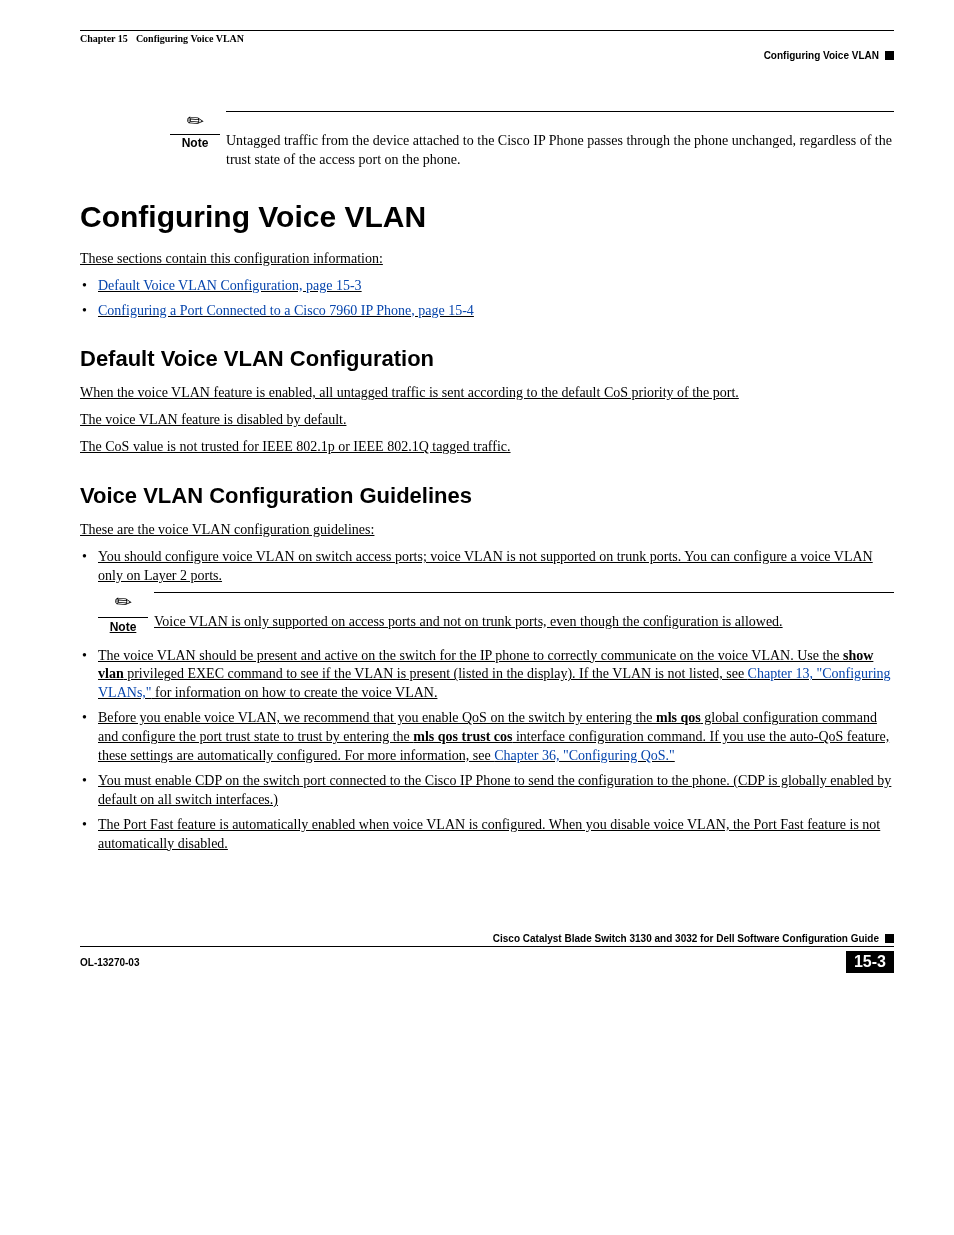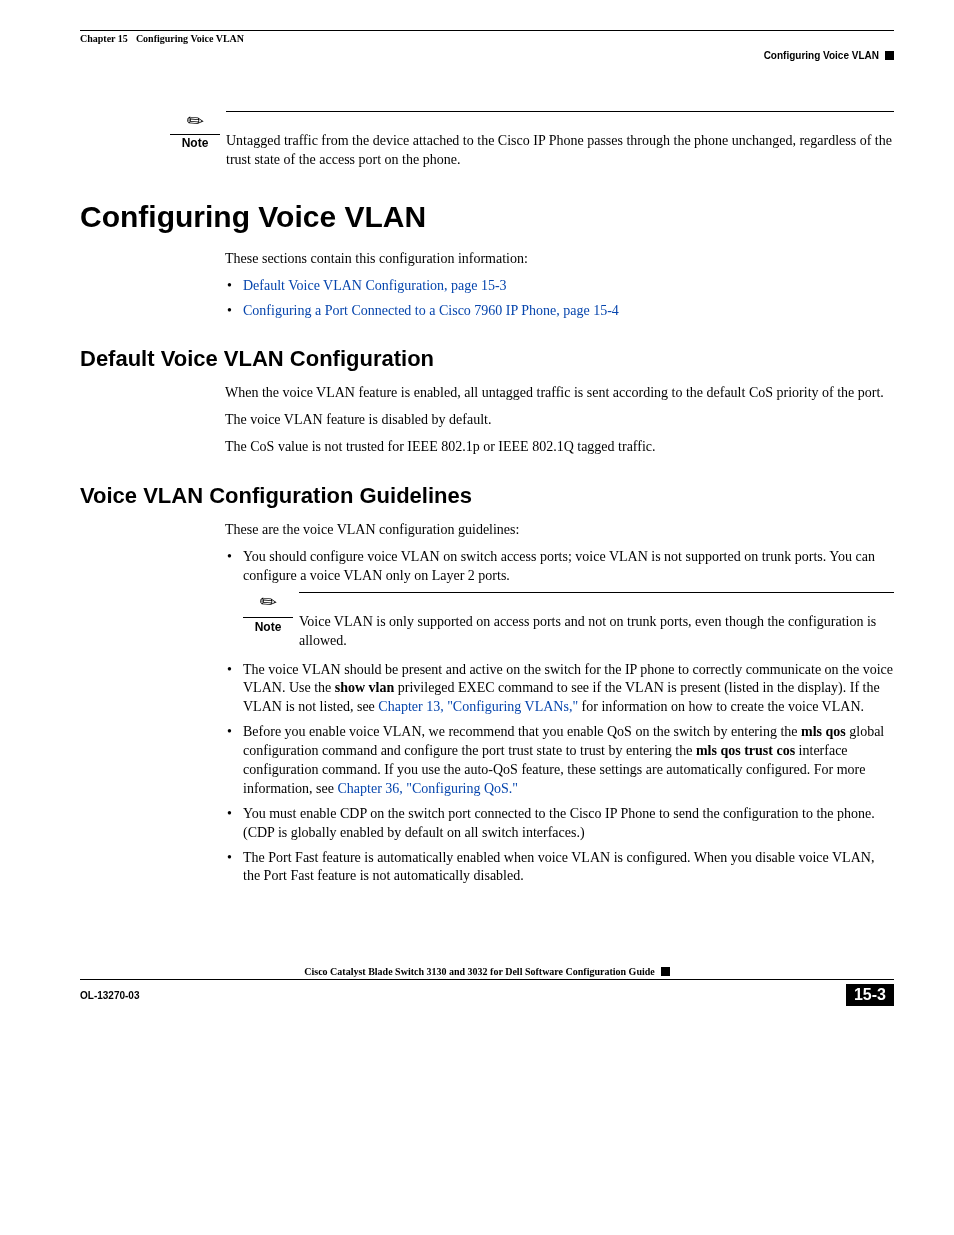--- a/index.html
+++ b/index.html
@@ -93,22 +93,22 @@
     font-size: 30px;
     margin: 10px 0 16px 0;
   }
   h2.section-title {
     font-family: Arial, Helvetica, sans-serif;
     font-weight: bold;
     font-size: 22px;
     margin: 26px 0 12px 0;
   }
   .body-text {
-    margin-left: 145px;
     line-height: 1.35;
+    text-decoration: underline;
   }
   .body-text p { margin: 8px 0; }
   ul.links, ul.bullets {
     list-style: none;
     padding-left: 0;
     margin: 8px 0;
   }
   ul.links li, ul.bullets li {
     position: relative;
     padding-left: 18px;
@@ -124,24 +124,24 @@
   a.doclink {
     color: #0645ad;
     text-decoration: none;
   }
   .bold { font-weight: bold; }
   .footer-area {
     margin-top: 80px;
   }
   .footer-title-row {
     display: flex;
-    justify-content: center;
+    justify-content: flex-end;
     align-items: center;
     gap: 6px;
-    font-family: Liberation Serif, serif;
+    font-family: Liberation Sans, sans-serif;
     font-size: 10px;
     font-weight: bold;
     margin-bottom: 2px;
   }
   .footer-title-row .sq {
     width: 9px; height: 9px; background: #000;
   }
   .footer-rule {
     border-top: 1px solid #000;
   }

